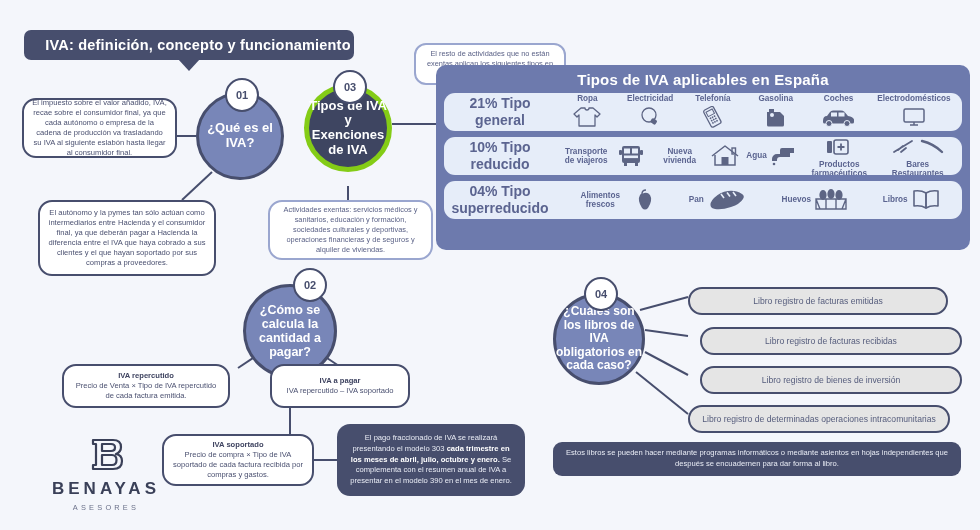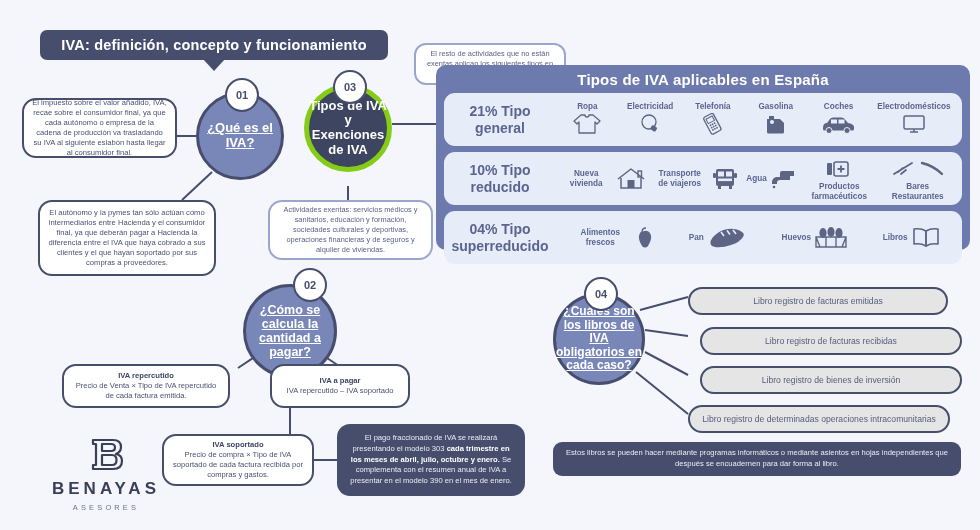--- a/index.html
+++ b/index.html
@@ -39,41 +39,41 @@
     position:absolute;background:#474e6d;border-radius:13px;color:#e9ecf5;
     display:flex;align-items:center;justify-content:flex-end;text-align:center;
     line-height:1.4;padding:8px 10px;box-sizing:border-box;
   }
   .navybox b{color:#ffffff;}
   .circ{
     position:absolute;border-radius:50%;
     display:flex;align-items:center;justify-content:center;text-align:center;
     color:#fff;font-weight:bold;line-height:1.12;box-sizing:border-box;
   }
-  .circ.light{background:#7886b8;border:3px solid #474e6d;text-decoration:underline;}
+  .circ.light{background:#7886b8;border:3px solid #474e6d;}
   .circ.dark{background:#3e4561;border:5px solid #84cc16;}
   .num{
     position:absolute;width:30px;height:30px;border-radius:50%;
     background:#fff;border:2.5px solid #474e6d;color:#474e6d;
     display:flex;align-items:center;justify-content:center;
     font-size:11px;font-weight:bold;z-index:6;
   }
 
   
   #vat-panel{
     position:absolute;left:436px;top:65px;width:534px;height:185px;
     background:#6d7aad;border-radius:10px;box-sizing:border-box;padding:0 8px;
   }
   #vat-title{
     text-align:center;color:#fff;font-weight:bold;font-size:15px;
     padding:6px 0 5px;letter-spacing:.2px;
   }
   .vrow{
     display:flex;align-items:stretch;background:#e6edf9;border-radius:11px;
-    height:53px;margin-bottom:6px;overflow:hidden;
+    height:38px;margin-bottom:6px;overflow:hidden;
   }
   .vrate{
     width:112px;flex:none;display:flex;align-items:center;justify-content:center;
     text-align:center;font-weight:bold;font-size:14px;color:#5b6490;line-height:1.2;
   }
   .vitems{flex:1;display:flex;align-items:center;justify-content:space-around;padding-right:4px;}
   .vitem{display:flex;flex-direction:column;align-items:center;justify-content:center;min-width:48px;}
   .vlabel{font-size:8.2px;font-weight:bold;color:#5b6490;text-align:center;line-height:1.12;}
   .vicon{display:flex;align-items:center;justify-content:center;height:26px;}
   .vitem.side{flex-direction:row;gap:3px;}
@@ -115,21 +115,21 @@
 
       <line x1="313" y1="460" x2="337" y2="460"></line>
 
       <line x1="640" y1="310" x2="688" y2="297"></line>
       <line x1="645" y1="330" x2="688" y2="336"></line>
       <line x1="645" y1="352" x2="688" y2="375"></line>
       <line x1="636" y1="372" x2="688" y2="414"></line>
     </g>
   </svg>
 
-  <div class="banner" style="left:40px;top:30px;width:348px;height:30px;font-size:14.5px;">
+  <div class="banner" style="left:24px;top:30px;width:312px;height:30px;font-size:14.5px;padding-left:18px;">
     <span>IVA: definición, concepto y funcionamiento</span>
     <span class="tip"></span>
   </div>
 
   <div class="wbox" style="left:22px;top:98px;width:155px;height:60px;font-size:7.6px;">
     <span>El impuesto sobre el valor añadido, IVA, recae sobre el consumidor final, ya que cada autónomo o empresa de la cadena de producción va trasladando su IVA al siguiente eslabón hasta llegar al consumidor final.</span>
   </div>
 
   <div class="wbox" style="left:38px;top:200px;width:178px;height:76px;font-size:7.6px;">
     <span>El autónomo y la pymes tan sólo actúan como intermediarios entre Hacienda y el consumidor final, ya que deberán pagar a Hacienda la diferencia entre el IVA que haya cobrado a sus clientes y el que hayan soportado por sus compras a proveedores.</span>
@@ -233,46 +233,46 @@
               </svg>
           </div>
         </div>
       </div>
     </div>
 
     <div class="vrow">
       <div class="vrate">10% Tipo reducido</div>
       <div class="vitems">
         <div class="vitem side">
-          <div class="vlabel">Nueva vivienda</div>
-          <div class="vicon">
-            <svg width="30" height="24" viewBox="0 0 30 24">
-                <path d="M2 12 L15 2 L28 12" fill="none" stroke="#5d6584" stroke-width="1.5" stroke-linejoin="round"></path>
-                <path d="M5 11 v10 h20 V11" fill="none" stroke="#5d6584" stroke-width="1.5"></path>
-                <rect x="22" y="4" width="3.5" height="6" fill="none" stroke="#5d6584" stroke-width="1.4"></rect>
-                <rect x="11.5" y="13" width="7" height="8" fill="#5d6584"></rect>
-              </svg>
-          </div>
-        </div>
-        <div class="vitem side">
           <div class="vlabel">Transporte de viajeros</div>
           <div class="vicon">
             <svg width="30" height="24" viewBox="0 0 30 24">
                 <rect x="6" y="2" width="18" height="17" rx="2" fill="#5d6584"></rect>
                 <rect x="8" y="4.5" width="6" height="5" fill="#e6edf9"></rect>
                 <rect x="16" y="4.5" width="6" height="5" fill="#e6edf9"></rect>
                 <rect x="8" y="11.5" width="14" height="2.6" fill="#e6edf9"></rect>
                 <rect x="3" y="6" width="3" height="5" rx="1" fill="#5d6584"></rect>
                 <rect x="24" y="6" width="3" height="5" rx="1" fill="#5d6584"></rect>
                 <rect x="8" y="19" width="3" height="3" fill="#5d6584"></rect>
                 <rect x="19" y="19" width="3" height="3" fill="#5d6584"></rect>
               </svg>
           </div>
         </div>
         <div class="vitem side">
+          <div class="vlabel">Nueva vivienda</div>
+          <div class="vicon">
+            <svg width="30" height="24" viewBox="0 0 30 24">
+                <path d="M2 12 L15 2 L28 12" fill="none" stroke="#5d6584" stroke-width="1.5" stroke-linejoin="round"></path>
+                <path d="M5 11 v10 h20 V11" fill="none" stroke="#5d6584" stroke-width="1.5"></path>
+                <rect x="22" y="4" width="3.5" height="6" fill="none" stroke="#5d6584" stroke-width="1.4"></rect>
+                <rect x="11.5" y="13" width="7" height="8" fill="#5d6584"></rect>
+              </svg>
+          </div>
+        </div>
+        <div class="vitem side">
           <div class="vlabel">Agua</div>
           <div class="vicon">
             <svg width="28" height="24" viewBox="0 0 28 24">
                 <path d="M14 4 h10 v5 h-4 v4 h-10 a3 3 0 0 0-3 3 v1 H2 v-2 a5 5 0 0 1 5-5 h3 V6 a2 2 0 0 1 2-2 Z" fill="#5d6584"></path>
                 <circle cx="4" cy="20" r="1.3" fill="#5d6584"></circle>
               </svg>
           </div>
         </div>
         <div class="vitem">
           <div class="vlabel" style="max-width:70px;">Productos farmacéuticos</div>

